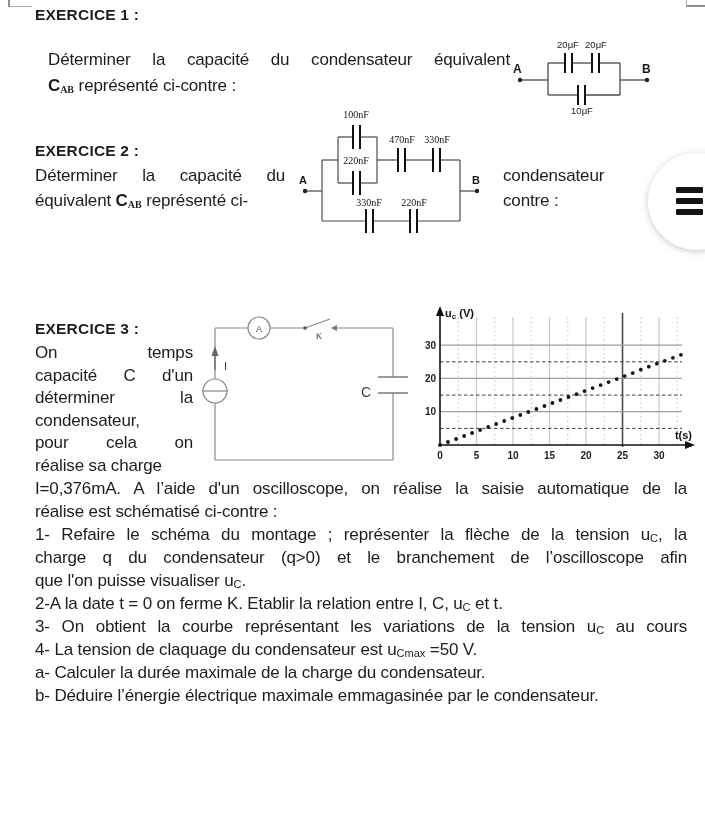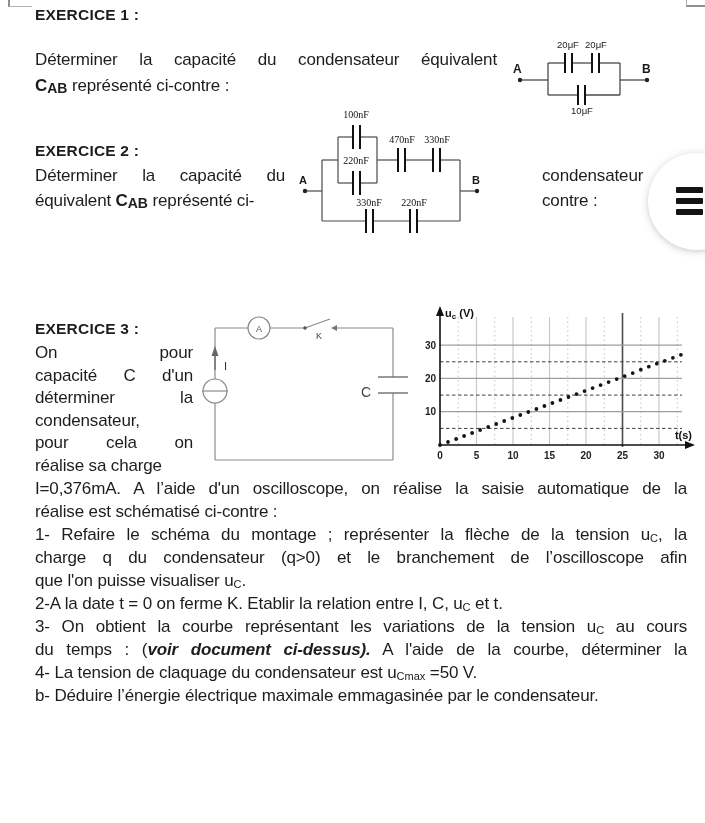--- a/index.html
+++ b/index.html
@@ -8,21 +8,21 @@
   .abs{position:absolute;}
   .h{font-weight:700;font-size:15.5px;letter-spacing:.2px;}
   .t{font-size:17px;line-height:23px;letter-spacing:-.15px;}
   .t26{font-size:17px;line-height:26px;letter-spacing:-.15px;}
   .t25{font-size:17px;line-height:25px;letter-spacing:-.15px;}
   .just{text-align:justify;text-align-last:justify;}
   .b{font-weight:700;}
   .bi{font-weight:700;font-style:italic;}
   .it{font-style:italic;}
   sub.s{font-size:11px;line-height:0;vertical-align:-2px;letter-spacing:0;}
-  sub.s2{font-size:14px;line-height:0;vertical-align:-2px;letter-spacing:0;}
+  sub.s2{font-size:10px;line-height:0;vertical-align:-2px;letter-spacing:0;font-family:Liberation Serif, serif;}
   .corner-tl{position:absolute;left:8px;top:0;width:22px;height:6px;
              border-left:2px solid #8f8f8f;border-bottom:1px solid #b0b0b0;}
   .corner-tr{position:absolute;left:686px;top:0;width:18px;height:5px;
              border-left:1px solid #b0b0b0;border-bottom:2px solid #8f8f8f;}
   .fab{position:absolute;left:648px;top:153px;width:97px;height:97px;border-radius:50%;
        background:#fff;box-shadow:0 1px 10px rgba(0,0,0,.14),0 2px 4px rgba(0,0,0,.08);cursor:pointer;}
   .fab .bars{position:absolute;left:0;top:0;width:100%;height:100%;}
   .fab .bar{position:absolute;left:28px;width:27px;height:5.5px;background:#141414;border-radius:1px;}
   .bar1{top:34px;} .bar2{top:45px;} .bar3{top:56px;}
   svg text{font-family:"Liberation Sans","DejaVu Sans",sans-serif;}
@@ -30,21 +30,21 @@
 </style>
 </head>
 <body>
 
 <div class="page">
 
   <div class="corner-tl"></div>
   <div class="corner-tr"></div>
 
   <div class="abs h" style="left:35px;top:6px;">EXERCICE 1 :</div>
-  <div class="abs t26" style="left:35px;top:47px;width:462px;">
+  <div class="abs t26" style="left:48px;top:47px;width:462px;">
     <div class="just">Déterminer la capacité du condensateur équivalent</div>
     <div><span class="b">C</span><sub class="s2 b">AB</sub><span> représenté ci-contre :</span></div>
   </div>
 
   <svg class="abs" style="left:505px;top:36px;" width="160" height="80" viewBox="0 0 160 80">
     <g stroke="#4a4a4a" stroke-width="1.3" fill="none">
       <line x1="15" y1="44" x2="43" y2="44"></line>
       <line x1="115" y1="44" x2="142" y2="44"></line>
       <line x1="43" y1="27" x2="43" y2="59"></line>
       <line x1="115" y1="27" x2="115" y2="59"></line>
@@ -69,21 +69,21 @@
     <text x="63" y="12" font-size="9.5" fill="#222" text-anchor="middle">20μF</text>
     <text x="91" y="12" font-size="9.5" fill="#222" text-anchor="middle">20μF</text>
     <text x="77" y="78" font-size="9.5" fill="#222" text-anchor="middle">10μF</text>
   </svg>
 
   <div class="abs h" style="left:35px;top:142px;">EXERCICE 2 :</div>
   <div class="abs t25" style="left:35px;top:163px;width:250px;">
     <div class="just">Déterminer la capacité du</div>
     <div><span>équivalent </span><span class="b">C</span><sub class="s2 b">AB</sub><span> représenté ci-</span></div>
   </div>
-  <div class="abs t25" style="left:503px;top:163px;width:140px;margin-left:39px;">
+  <div class="abs t25" style="left:503px;top:163px;width:140px;">
     <div>condensateur</div>
     <div>contre :</div>
   </div>
 
   <svg class="abs" style="left:292px;top:104px;" width="200" height="142" viewBox="0 0 200 142">
     <g stroke="#4a4a4a" stroke-width="1.2" fill="none">
       <line x1="13" y1="87" x2="30" y2="87"></line>
       <line x1="30" y1="56" x2="30" y2="117"></line>
       <line x1="30" y1="56" x2="46" y2="56"></line>
       <line x1="46" y1="33" x2="46" y2="79"></line>
@@ -130,21 +130,21 @@
   <div class="fab">
     <span class="bars">
       <span class="bar bar1"></span>
       <span class="bar bar2"></span>
       <span class="bar bar3"></span>
     </span>
   </div>
 
   <div class="abs h" style="left:35px;top:320px;">EXERCICE 3 :</div>
   <div class="abs" style="left:35px;top:342px;width:158px;font-size:17px;line-height:22.5px;letter-spacing:-.15px;">
-    <div class="just">On pour</div>
+    <div class="just">On temps</div>
     <div class="just">capacité C d'un</div>
     <div class="just">déterminer la</div>
     <div>condensateur,</div>
     <div class="just">pour cela on</div>
     <div>réalise sa charge</div>
   </div>
 
   <svg class="abs" style="left:197px;top:308px;" width="215" height="160" viewBox="0 0 215 160">
     <g stroke="#8a8a8a" stroke-width="1.2" fill="none">
       <line x1="18" y1="20" x2="51" y2="20"></line>
@@ -269,18 +269,18 @@
   </svg>
 
   <div class="abs t" style="left:35px;top:477px;width:652px;">
     <div class="just">I=0,376mA. A l’aide d'un oscilloscope, on réalise la saisie automatique de la</div>
     <div>réalise est schématisé ci-contre :</div>
     <div class="just"><span>1- Refaire le schéma du montage ; représenter la flèche de la tension u</span><sub class="s">C</sub><span>, la</span></div>
     <div class="just">charge q du condensateur (q&gt;0) et le branchement de l’oscilloscope afin</div>
     <div><span>que l'on puisse visualiser u</span><sub class="s">C</sub><span>.</span></div>
     <div><span>2-A la date t = 0 on ferme K. Etablir la relation entre I, C, u</span><sub class="s">C</sub><span> et t.</span></div>
     <div class="just"><span>3- On obtient la courbe représentant les variations de la tension u</span><sub class="s">C</sub><span> au cours</span></div>
-    <div class="just"><span>du temps : (</span><span class="bi">voir document ci-dessus).</span><span> A l'aide de la courbe, déterminer la</span></div>
     <div><span>4- La tension de claquage du condensateur est u</span><sub class="s">Cmax</sub><span> =50 V.</span></div>
+    <div>a- Calculer la durée maximale de la charge du condensateur.</div>
     <div>b- Déduire l’énergie électrique maximale emmagasinée par le condensateur.</div>
   </div>
 
 </div>
 
 </body></html>

